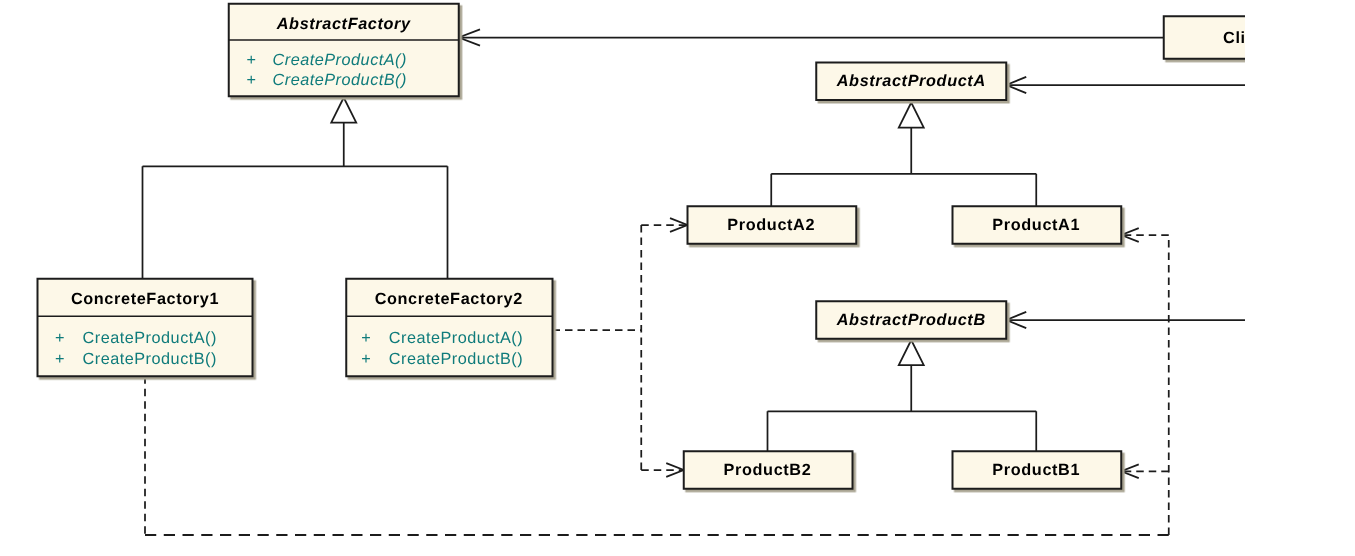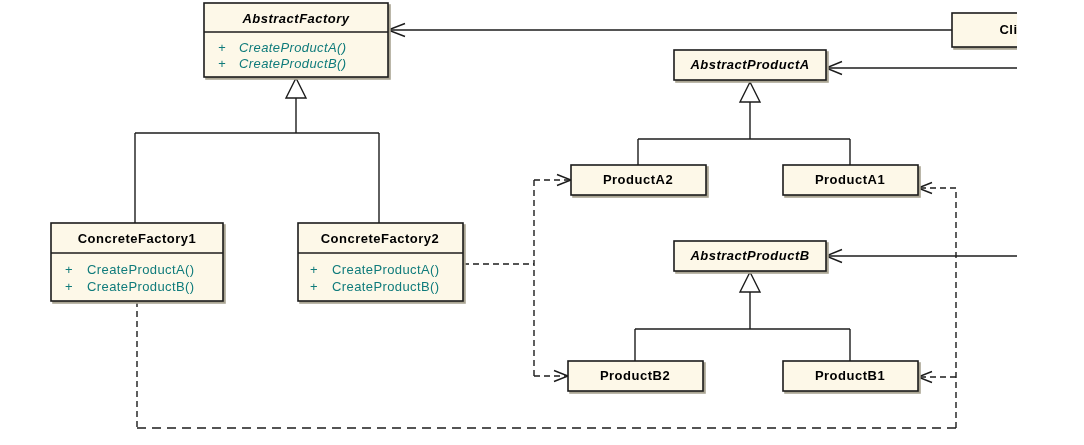--- a/index.html
+++ b/index.html
@@ -1,20 +1,20 @@
 <!DOCTYPE html>
 <html style="--background: #ffffff; --box-fill: #fdf8e8; --box-border: #1c1c1c; --line: #1c1c1c; --method-text: #0f7b7b; --title-text: #000000; --shadow: #aaa593;"><head>
 <meta charset="utf-8">
 <style>
   :root{
     --background:#ffffff; --box-fill:#fdf8e8; --box-border:#1c1c1c;
     --line:#1c1c1c; --method-text:#0f7b7b; --title-text:#000000; --shadow:#aaa593;
   }
   html,body{margin:0;padding:0;background:var(--background);}
-  .stage{width:996px;height:445px;position:relative;background:var(--background);overflow:hidden;margin-left:21px;}
+  .stage{width:996px;height:445px;position:relative;background:var(--background);overflow:hidden;}
   svg{display:block;}
   .uml-box{fill:var(--box-fill);stroke:var(--box-border);stroke-width:1.6;
            filter:drop-shadow(2px 2px 0 var(--shadow));}
   .sep{stroke:var(--box-border);stroke-width:1.3;}
   .sline{stroke:var(--line);stroke-width:1.4;fill:none;}
   .dline{stroke:var(--line);stroke-width:1.4;fill:none;stroke-dasharray:6 4;}
   .dline-long{stroke:var(--line);stroke-width:1.5;fill:none;stroke-dasharray:9 6;}
   .oarrow{stroke:var(--line);stroke-width:1.4;fill:none;}
   .tri{fill:#ffffff;stroke:var(--line);stroke-width:1.4;}
   .cls-title{font:bold 13px "Liberation Sans", sans-serif;fill:var(--title-text);

